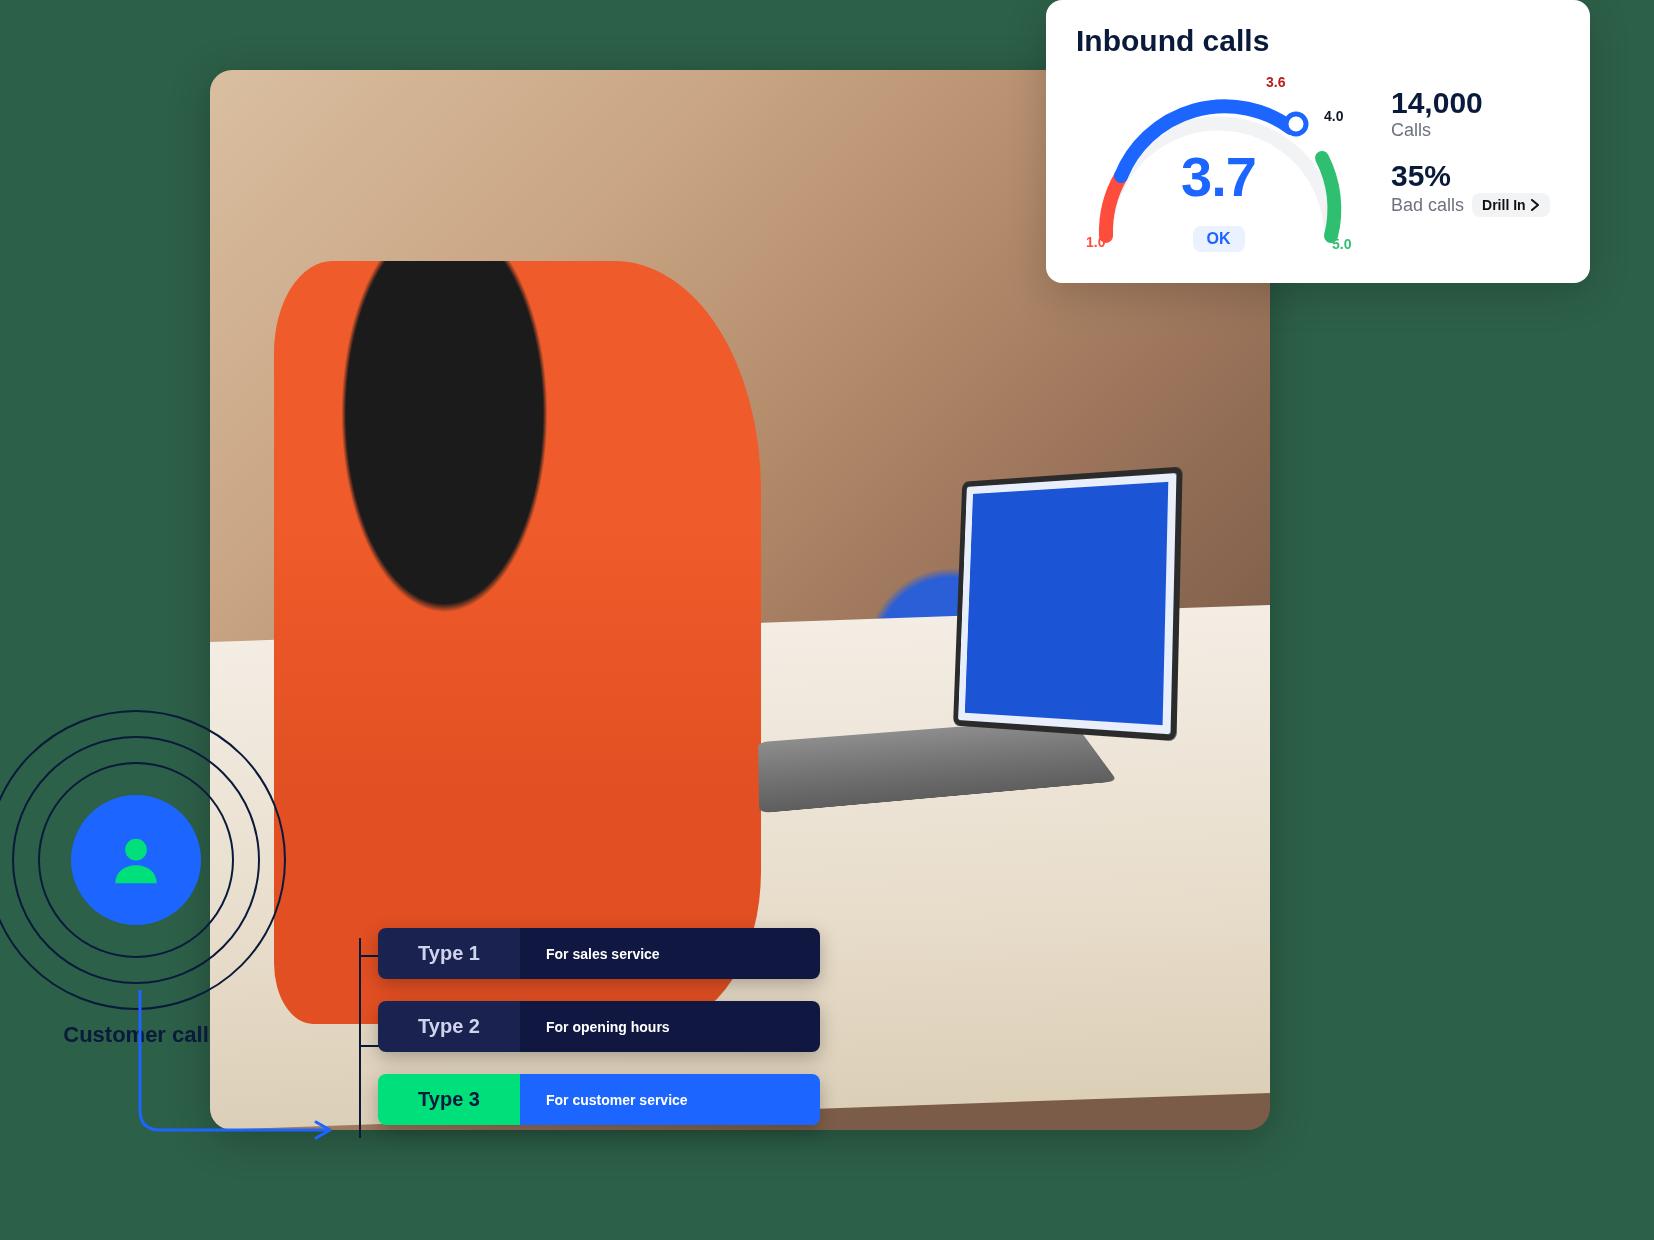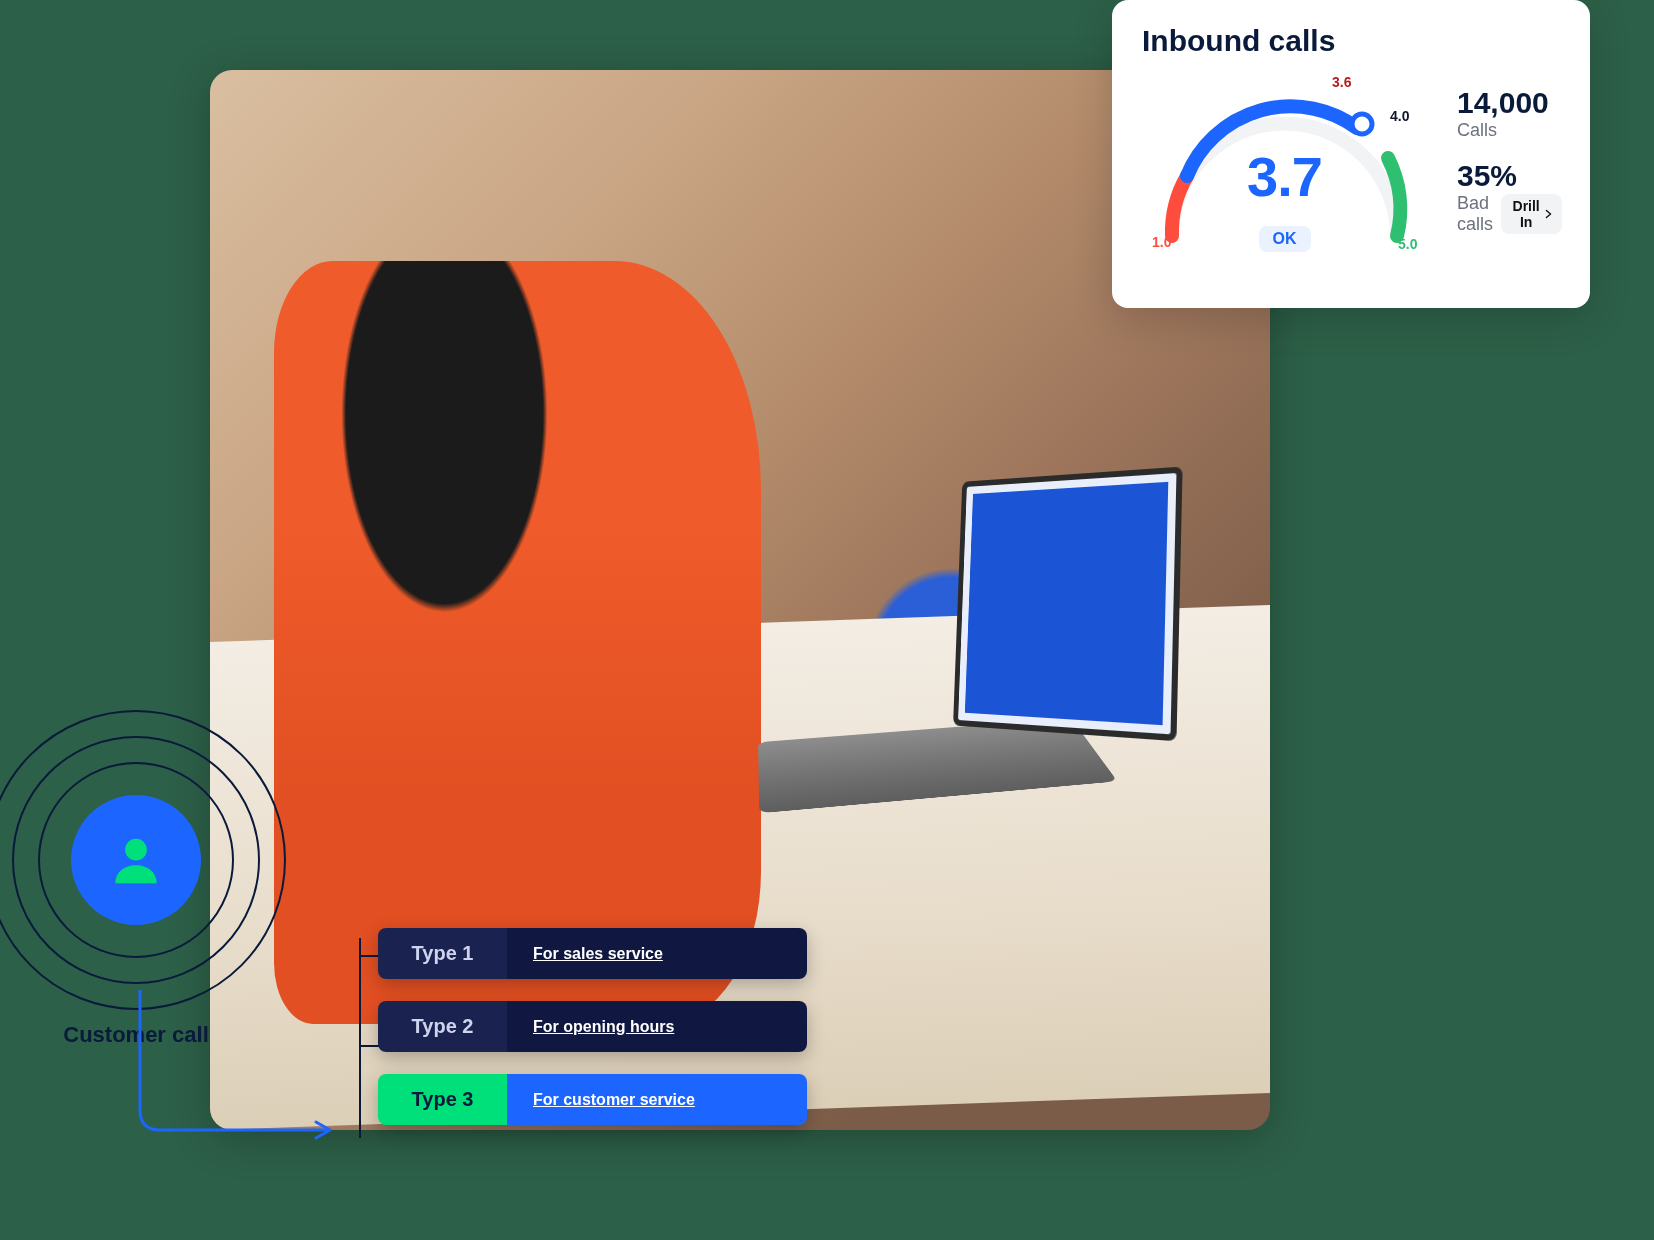--- a/index.html
+++ b/index.html
@@ -69,25 +69,25 @@
     background: linear-gradient(180deg, #8d8d8d, #5e5e5e);
     transform: perspective(900px) rotateX(62deg) rotateZ(-10deg);
     border-radius: 10px;
   }
 
   
   .card {
     position: absolute;
     right: 64px;
     top: 0;
-    width: 478px;
+    width: 544px;
     background: #fff;
     border-radius: 16px;
     box-shadow: 0 10px 40px rgba(0,0,0,0.18);
-    padding: 24px 30px 42px;
+    padding: 24px 30px 17px;
   }
   .card-title {
     font-size: 30px;
     font-weight: 800;
     color: #0a1a3a;
     margin-bottom: 8px;
   }
   .card-body {
     display: flex;
     gap: 30px;
@@ -187,32 +187,31 @@
   .types {
     position: absolute;
     left: 378px;
     top: 928px;
     display: flex;
     flex-direction: column;
     gap: 22px;
   }
   .type-row { display: flex; border-radius: 8px; overflow: hidden; box-shadow: 0 6px 18px rgba(0,0,0,0.25); }
   .type-tag {
-    width: 129px;
+    width: 142px;
     display: flex; align-items: center; justify-content: center;
     font-size: 20px; font-weight: 700;
     padding: 14px 0;
   }
   .type-label {
     padding: 14px 26px;
-    font-size: 16px; font-weight: 600;
+    font-size: 14px; font-weight: 600;
     color: #fff;
     display: flex; align-items: center;
     min-width: 300px;
-    text-decoration: underline;
   }
   .row-dark .type-tag   { background: #1a2250; color: #cfd4ee; }
   .row-dark .type-label { background: #101740; }
   .row-active .type-tag   { background: #00e07a; color: #0a1a3a; }
   .row-active .type-label { background: #1c66ff; }
 
   
   .row-conn {
     position: absolute;
     left: 340px;

